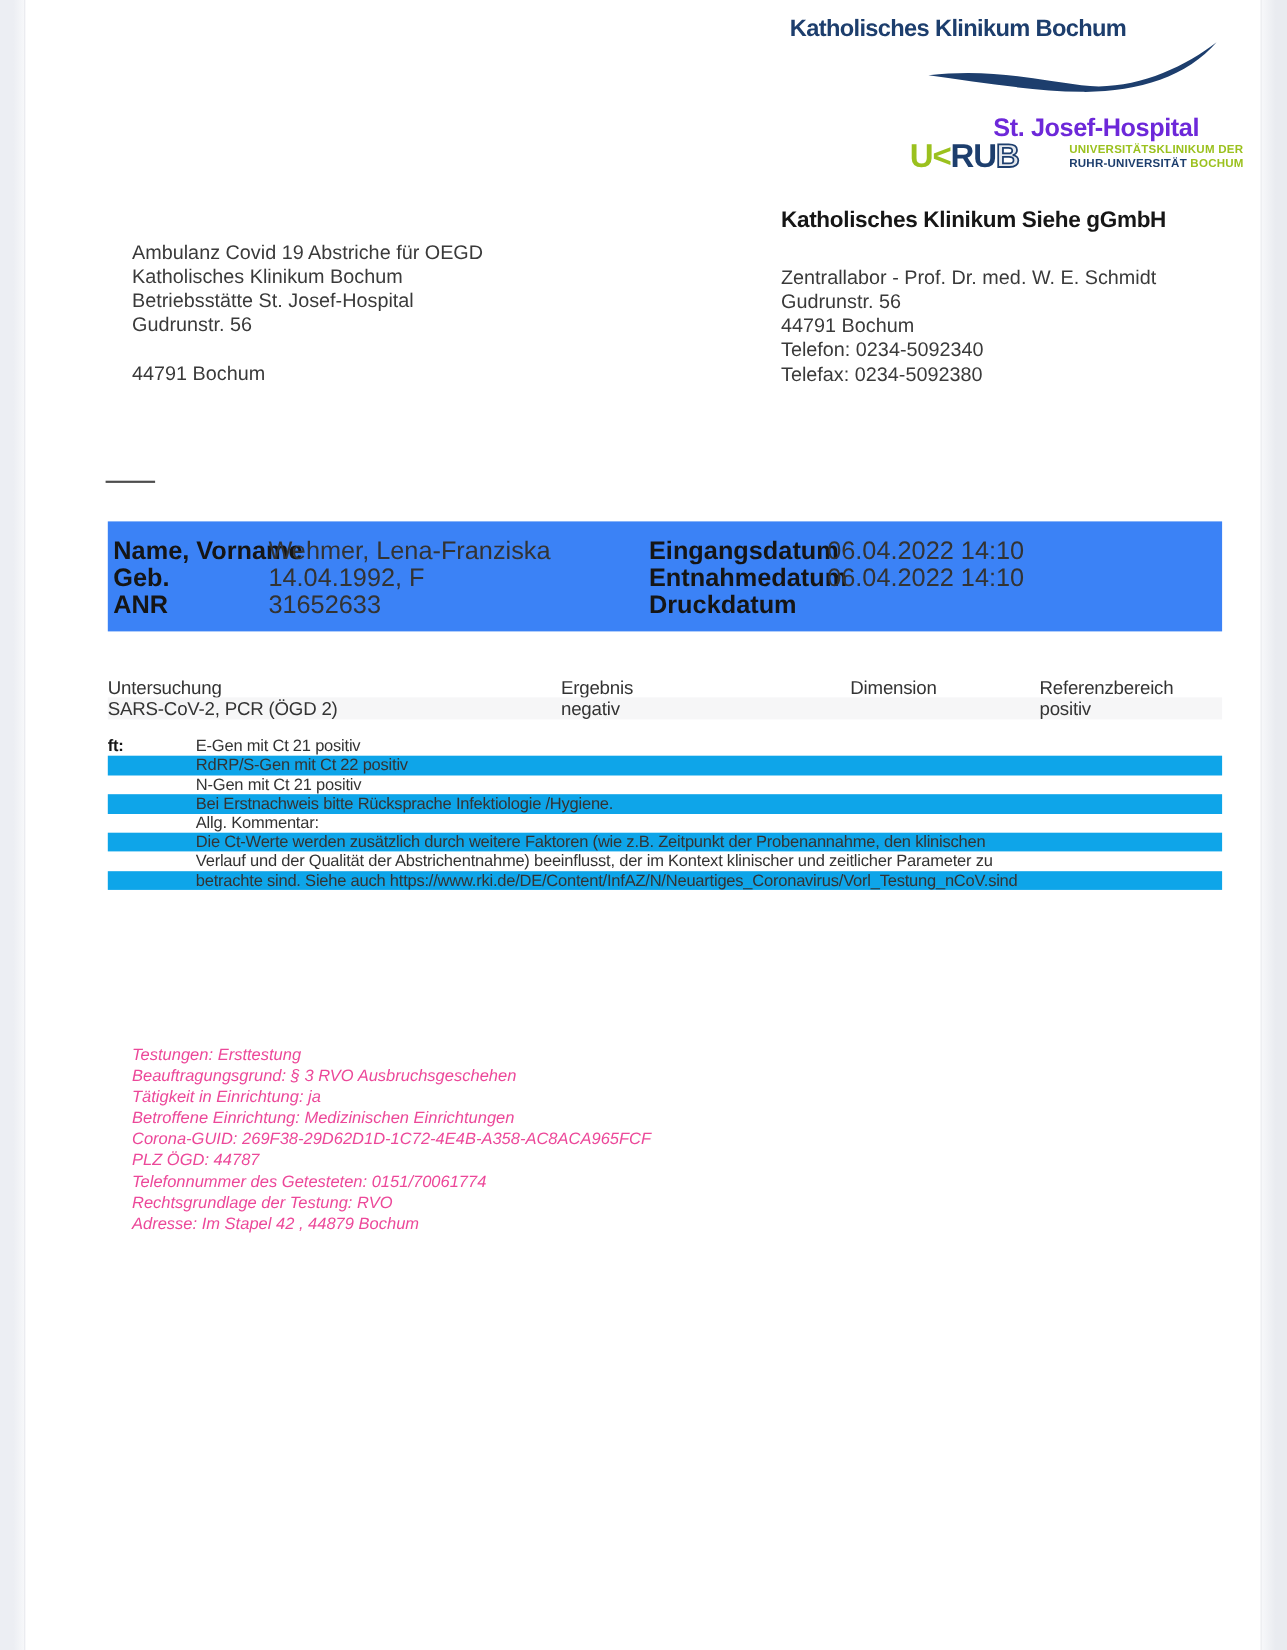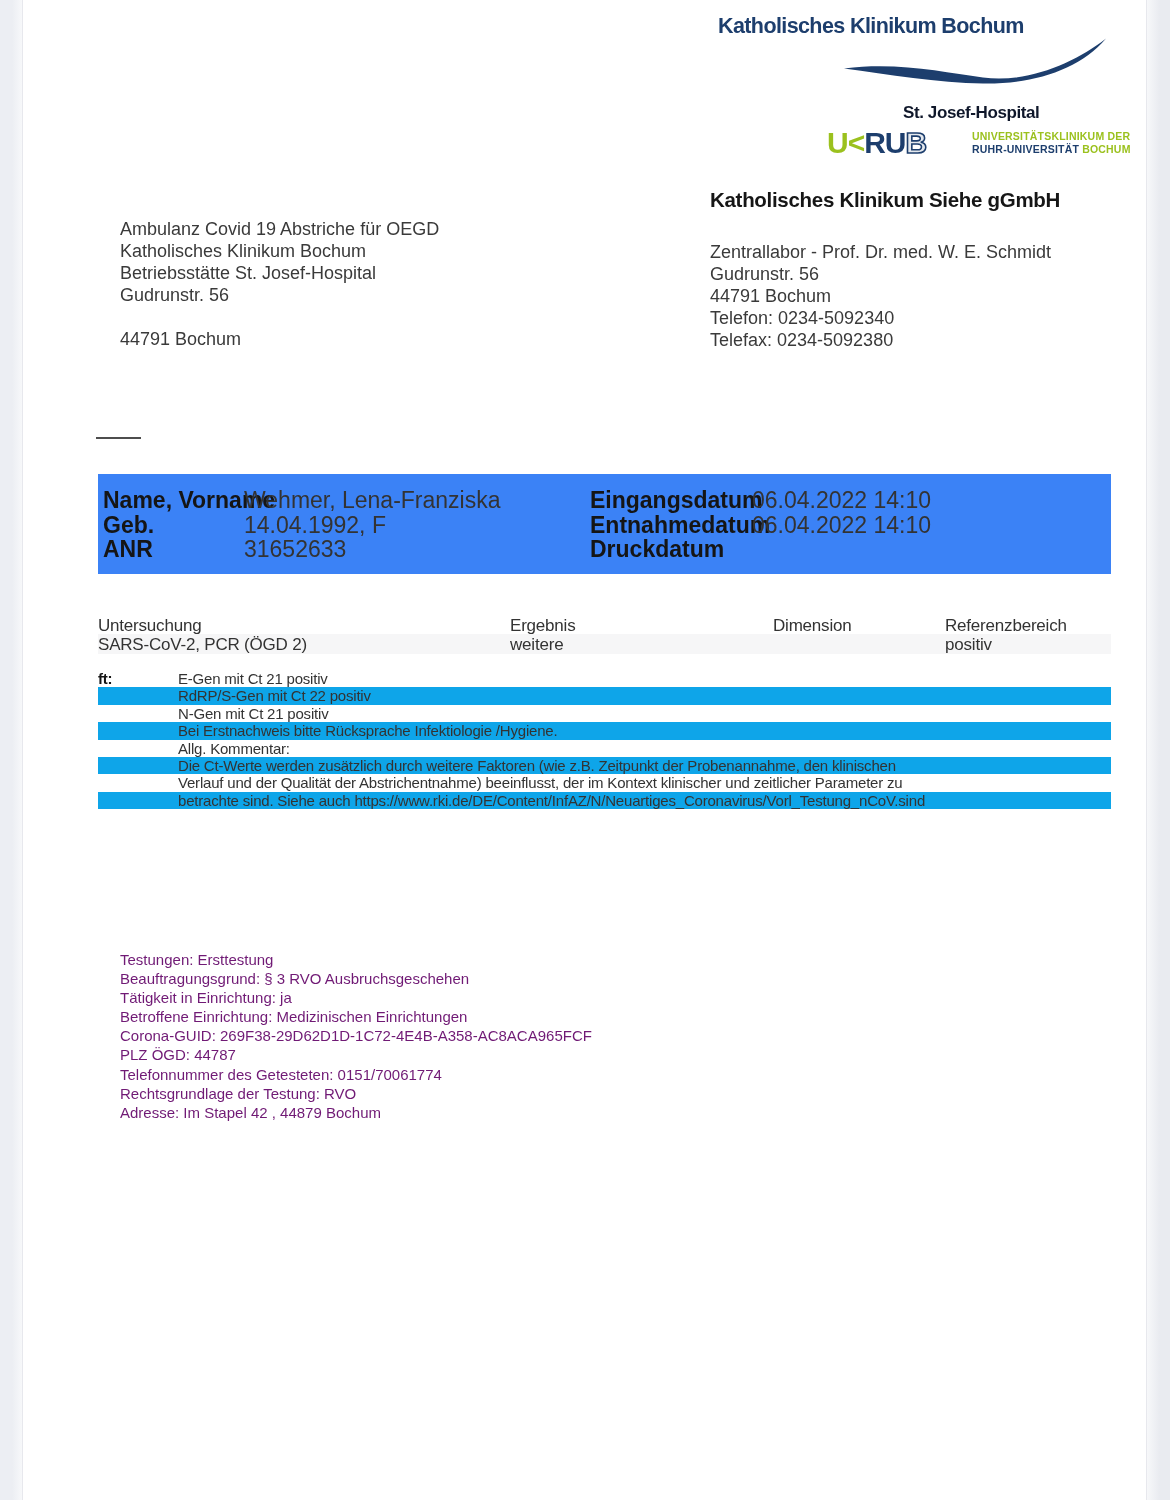--- a/index.html
+++ b/index.html
@@ -10,21 +10,21 @@
     color:#3a3a3a;
     -webkit-font-smoothing:antialiased;
   }
   .side-strip { position:absolute; top:0; height:1500px; }
   .side-left  { left:0; width:22px;  background:linear-gradient(to right,#eceef3 55%,#f7f8fa); border-right:1px solid #e7e8ed; }
   .side-right { right:0; width:23px; background:linear-gradient(to left,#e9ebf0 45%,#f7f8fa); border-left:1px solid #e7e8ed; }
 
   
   .brand-title { position:absolute; left:718px; top:14px; font-size:21.5px; font-weight:bold; letter-spacing:-0.6px; color:#1d3e6d; }
   .swoosh { position:absolute; left:843px; top:37px; width:264px; height:48px; }
-  .hospital-name { position:absolute; left:903px; top:103px; font-size:17px; font-weight:bold; letter-spacing:-0.4px; color:#0f172a; }
+  .hospital-name { position:absolute; left:903px; top:103px; font-size:23px; font-weight:bold; letter-spacing:-0.4px; color:#6d28d9; }
   .ukrub { position:absolute; left:827px; top:126px; font-size:30px; font-weight:800; letter-spacing:-1px; line-height:34px; }
   .ukrub .uk { color:#9bc11e; }
   .ukrub .ru { color:#1d3e6d; }
   .ukrub .b  { color:rgba(29,62,109,0.12); -webkit-text-stroke:1.6px #1d3e6d; }
   .ukrub-sub { position:absolute; left:936px; top:130px; font-size:10.5px; font-weight:bold; line-height:13px; letter-spacing:0.2px;margin-left:36px; }
   .ukrub-sub .green { color:#9bc11e; }
   .ukrub-sub .navy  { color:#1d3e6d; }
   .org-name { position:absolute; left:710px; top:188px; font-size:20.5px; font-weight:bold; letter-spacing:-0.3px; color:#161616; }
 
   
@@ -52,21 +52,21 @@
   .res-stripe { position:absolute; left:98px; top:634px; width:1013px; height:19.5px; background:#f6f6f7; }
   .res-data-row .res-cell { top:635px; }
 
   
   .footnote { position:absolute; left:98px; top:670px; width:1013px; font-size:15px; letter-spacing:-0.2px; color:#333; }
   .fn-label { position:absolute; left:0; top:0; font-weight:bold; color:#151515; }
   .fn-line { height:17.4px; line-height:17.4px; padding-left:80px; white-space:nowrap; }
   .fn-line.alt { background:#0ea5e9; }
 
   
-  .meta { position:absolute; left:120px; top:950px; font-size:15px; color:#701a75; }
+  .meta { position:absolute; left:120px; top:950px; font-size:15px; color:#ec4899;font-style:italic; }
   .meta-line { height:19.1px; line-height:19.1px; white-space:nowrap; }
 </style>
 </head>
 <body>
 
 <div class="side-strip side-left"></div>
 <div class="side-strip side-right"></div>
 
 <div class="brand-title">Katholisches Klinikum Bochum</div>
 <svg class="swoosh" viewBox="0 0 264 64" preserveAspectRatio="none">
@@ -122,21 +122,21 @@
 
 <div class="res-head-row">
   <span class="res-cell" style="left:98px;">Untersuchung</span>
   <span class="res-cell" style="left:510px;">Ergebnis</span>
   <span class="res-cell" style="left:773px;">Dimension</span>
   <span class="res-cell" style="left:945px;">Referenzbereich</span>
 </div>
 <div class="res-stripe"></div>
 <div class="res-data-row">
   <span class="res-cell" style="left:98px;">SARS-CoV-2, PCR (ÖGD 2)</span>
-  <span class="res-cell" style="left:510px;">weitere</span>
+  <span class="res-cell" style="left:510px;">negativ</span>
   <span class="res-cell" style="left:773px;"></span>
   <span class="res-cell" style="left:945px;">positiv</span>
 </div>
 
 <div class="footnote">
   <span class="fn-label">ft:</span>
   <div>
 
   <div class="fn-line">E-Gen mit Ct 21 positiv</div>
       <div class="fn-line alt">RdRP/S-Gen mit Ct 22 positiv</div>

